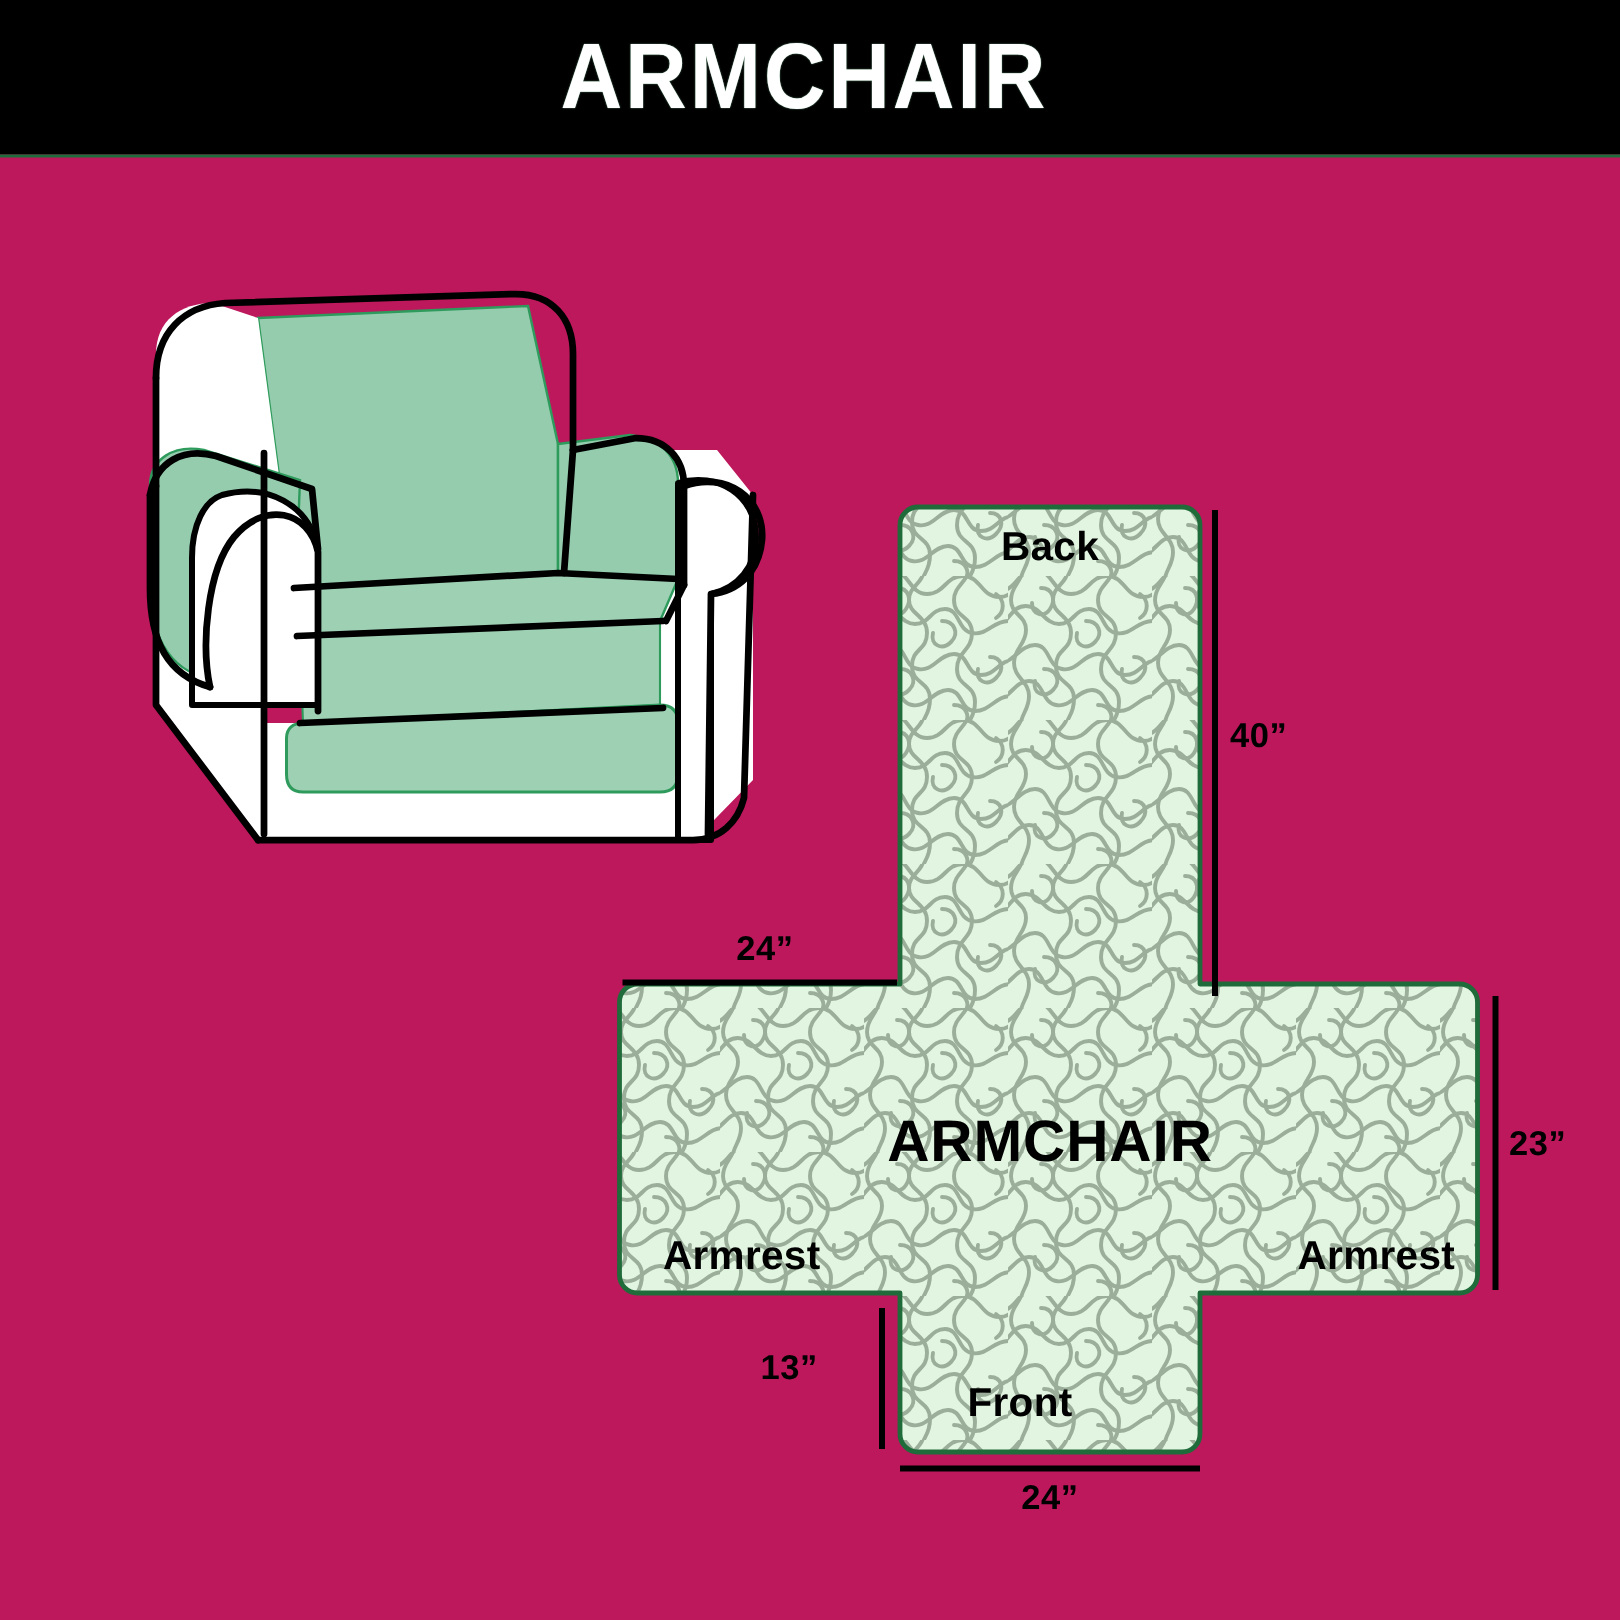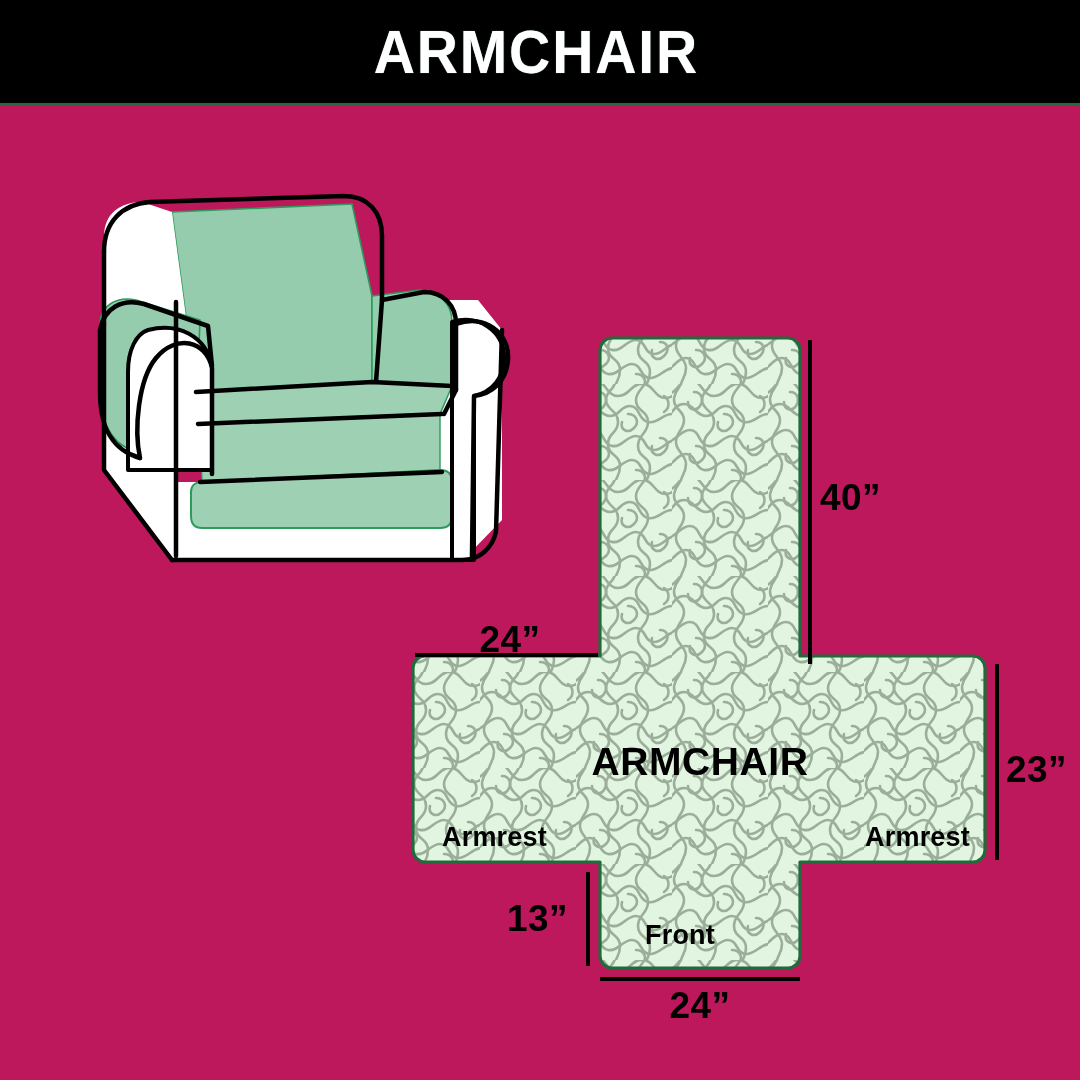--- a/index.html
+++ b/index.html
@@ -70,21 +70,21 @@
   .lbl {
     position: absolute;
     color: #000000;
     font-family: "Liberation Sans", sans-serif;
     font-weight: bold;
     white-space: nowrap;
     text-align: center;
   }
   .lbl-panel    { font-size: 27px; letter-spacing: 0.2px; }
   .lbl-center   { font-size: 39px; letter-spacing: 0.6px; }
-  .lbl-dim      { font-size: 37px; letter-spacing: 0.4px; }
+  .lbl-dim      { font-size: 23px; letter-spacing: 0.4px; }
 
   #label-back     { left: 600px;  top: 349px; width: 200px; }
   #label-front    { left: 580px;  top: 920px; width: 200px; }
   #label-armchair { left: 560px;  top: 740px; width: 280px; }
   #label-armrest-left  { left: 418px; top: 822px; width: 200px; text-align: left; padding-left: 24px; box-sizing: border-box; }
   #label-armrest-right { left: 790px; top: 822px; width: 196px; text-align: right; padding-right: 16px; box-sizing: border-box; }
 
   #dim-40  { left: 820px; top: 477px;  width: 78px;  text-align: left; }
   #dim-23  { left: 1006px; top: 749px; width: 74px;  text-align: left; }
   #dim-24-top { left: 420px; top: 619px; width: 180px; }
@@ -193,20 +193,21 @@
       <line x1="997" y1="664" x2="997" y2="860"></line>
 
       <line x1="415" y1="655" x2="598" y2="655"></line>
 
       <line x1="588" y1="872" x2="588" y2="966"></line>
 
       <line x1="600" y1="979" x2="800" y2="979"></line>
     </g>
   </svg>
 
+  <div class="lbl lbl-panel" id="label-back">Back</div>
   <div class="lbl lbl-center" id="label-armchair">ARMCHAIR</div>
   <div class="lbl lbl-panel" id="label-armrest-left">Armrest</div>
   <div class="lbl lbl-panel" id="label-armrest-right">Armrest</div>
   <div class="lbl lbl-panel" id="label-front">Front</div>
 
   <div class="lbl lbl-dim" id="dim-40">40”</div>
   <div class="lbl lbl-dim" id="dim-23">23”</div>
   <div class="lbl lbl-dim" id="dim-24-top">24”</div>
   <div class="lbl lbl-dim" id="dim-13">13”</div>
   <div class="lbl lbl-dim" id="dim-24-bottom">24”</div>

